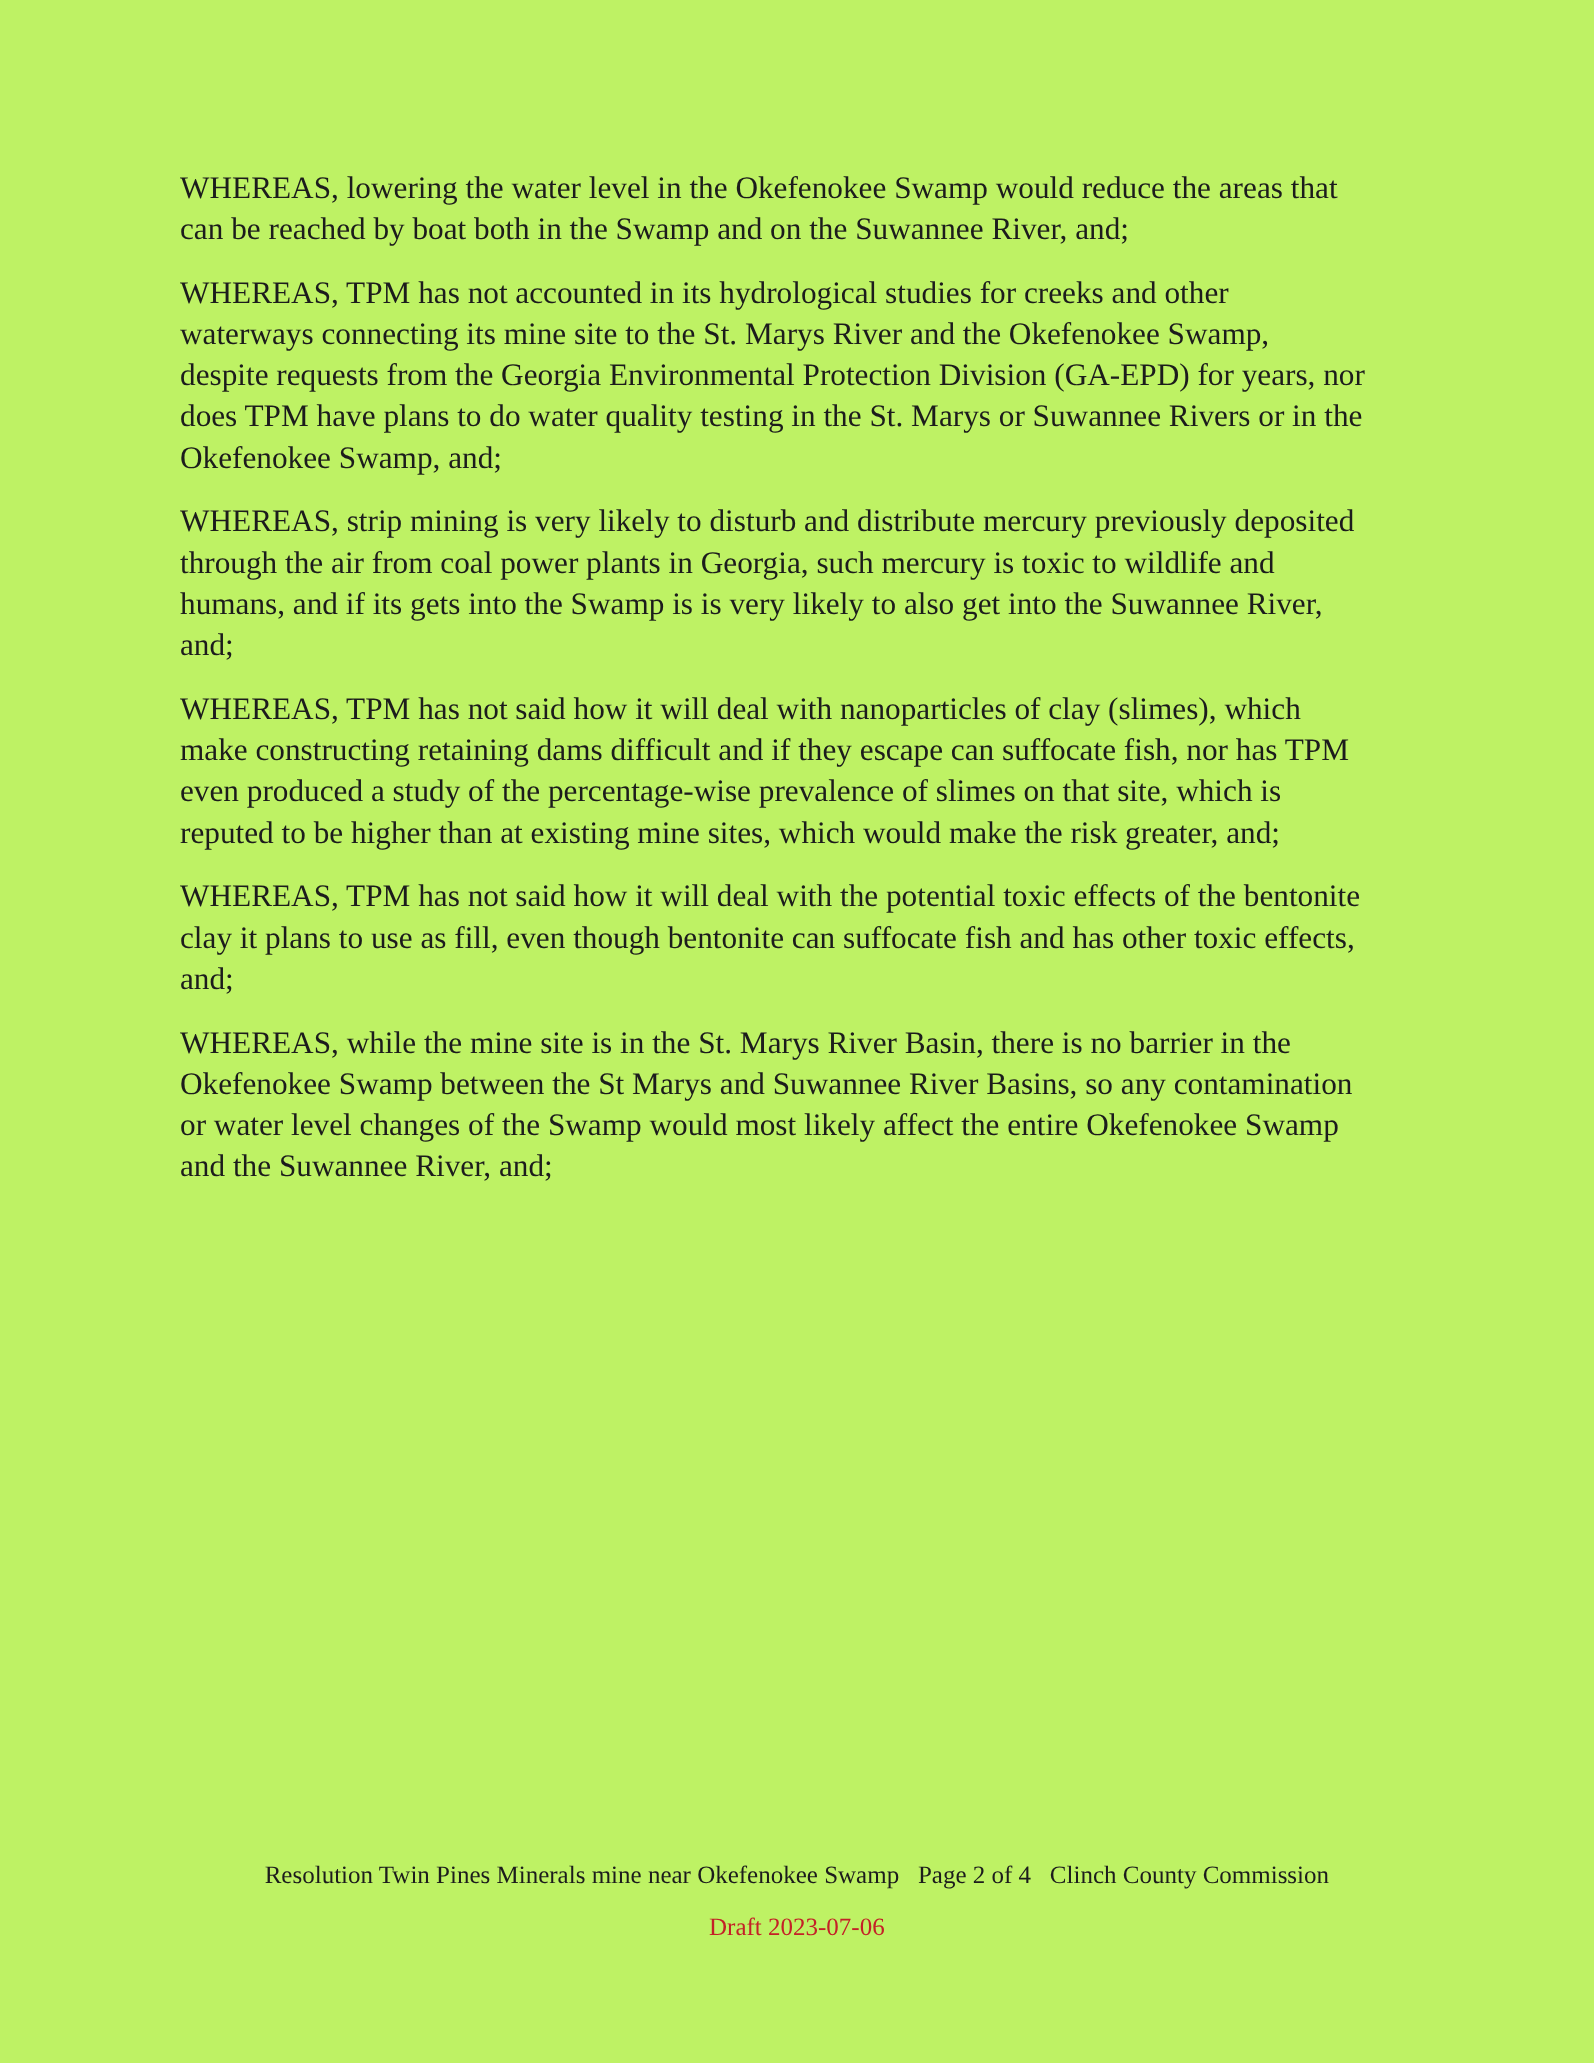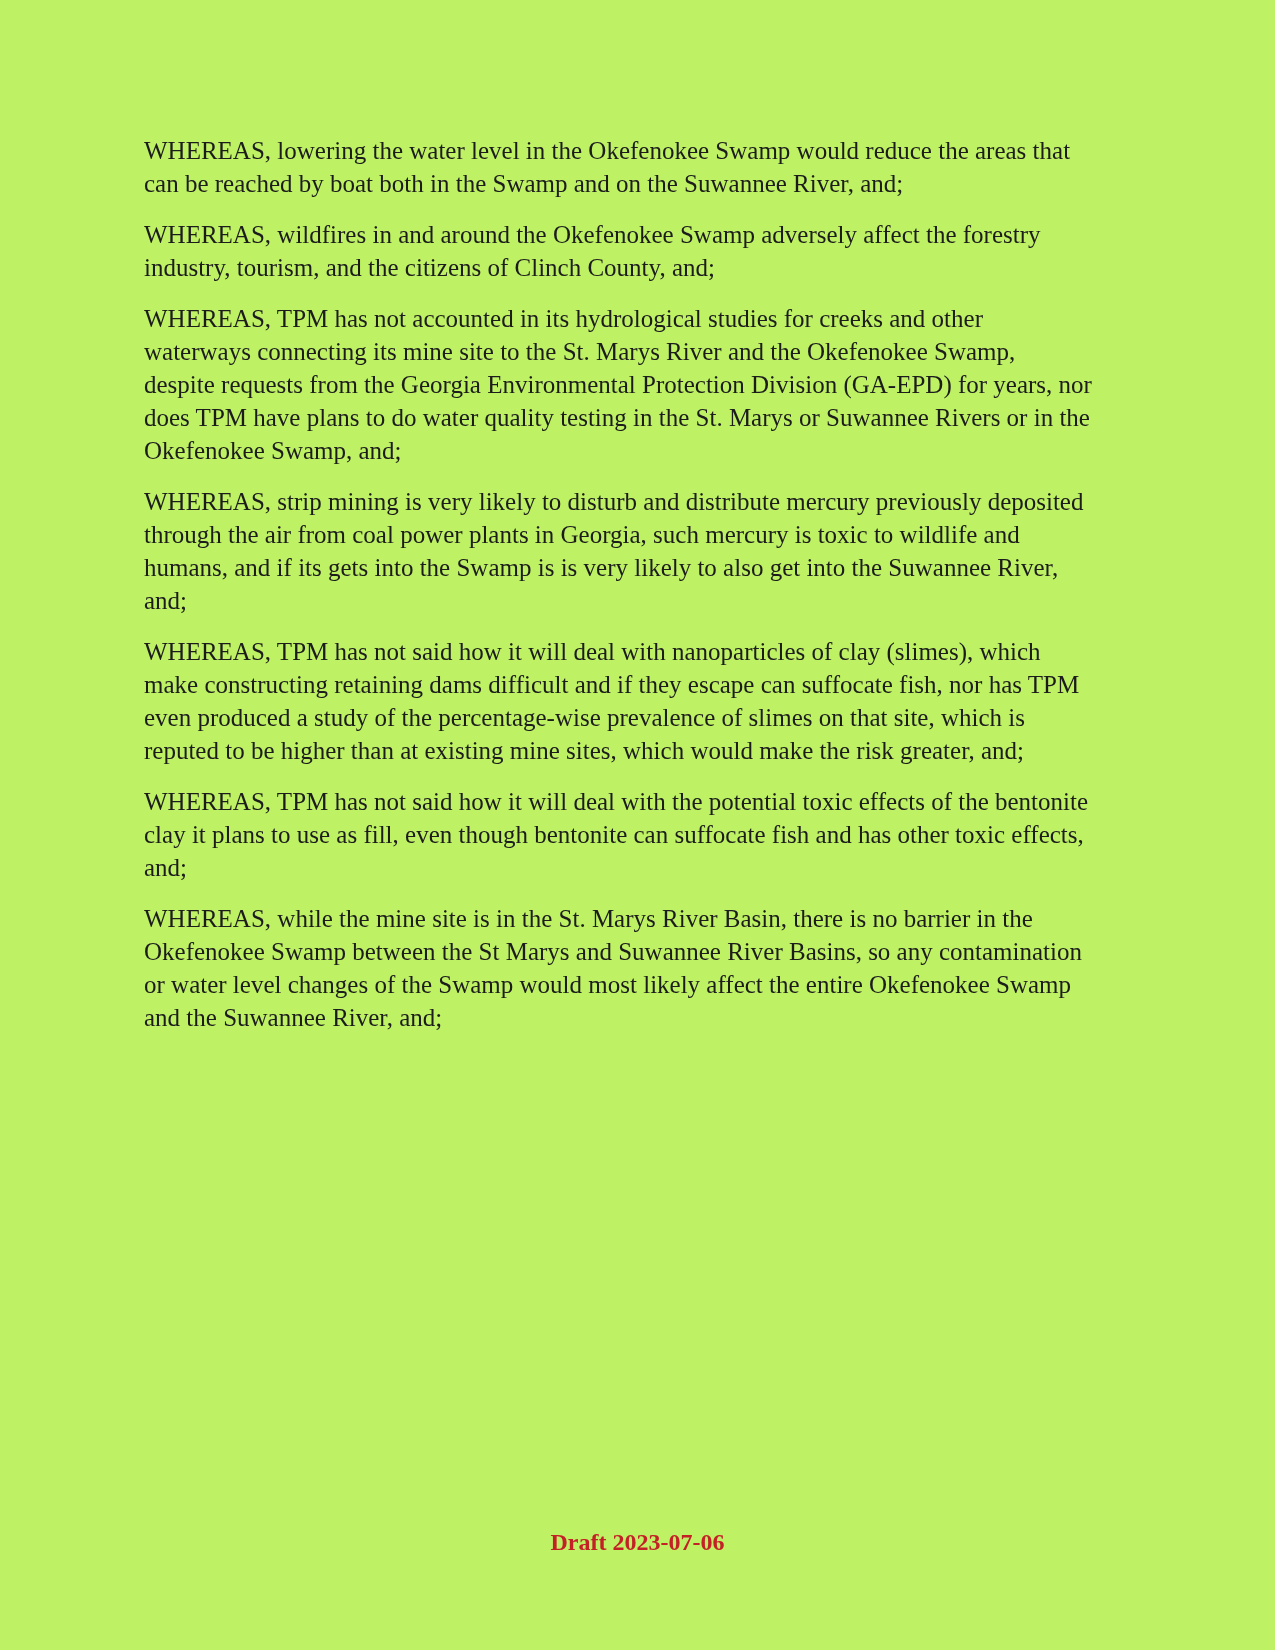--- a/index.html
+++ b/index.html
@@ -41,38 +41,41 @@
   }
   .footer-line .seg + .seg {
     margin-left: 10px;
   }
   .draft-line {
     position: absolute;
     left: 0;
     right: 0;
     top: 1530px;
     text-align: center;
-    font-size: 24px;
+    font-size: 20px;
     line-height: 24px;
     color: #c42127;
     white-space: nowrap;
-    font-weight: bold;
   }
 </style>
 </head>
 <body>
 
 <div class="page">
 
   <div class="content">
     <p>WHEREAS, lowering the water level in the Okefenokee Swamp would reduce the areas that can be reached by boat both in the Swamp and on the Suwannee River, and;</p>
-    <p>WHEREAS, wildfires in and around the Okefenokee Swamp adversely affect the forestry industry, tourism, and the citizens of Clinch County, and;</p>
     <p>WHEREAS, TPM has not accounted in its hydrological studies for creeks and other waterways connecting its mine site to the St. Marys River and the Okefenokee Swamp, despite requests from the Georgia Environmental Protection Division (GA-EPD) for years, nor does TPM have plans to do water quality testing in the St. Marys or Suwannee Rivers or in the Okefenokee Swamp, and;</p>
     <p>WHEREAS, strip mining is very likely to disturb and distribute mercury previously deposited through the air from coal power plants in Georgia, such mercury is toxic to wildlife and humans, and if its gets into the Swamp is is very likely to also get into the Suwannee River, and;</p>
     <p>WHEREAS, TPM has not said how it will deal with nanoparticles of clay (slimes), which make constructing retaining dams difficult and if they escape can suffocate fish, nor has TPM even produced a study of the percentage-wise prevalence of slimes on that site, which is reputed to be higher than at existing mine sites, which would make the risk greater, and;</p>
     <p>WHEREAS, TPM has not said how it will deal with the potential toxic effects of the bentonite clay it plans to use as fill, even though bentonite can suffocate fish and has other toxic effects, and;</p>
     <p>WHEREAS, while the mine site is in the St. Marys River Basin, there is no barrier in the Okefenokee Swamp between the St Marys and Suwannee River Basins, so any contamination or water level changes of the Swamp would most likely affect the entire Okefenokee Swamp and the Suwannee River, and;</p>
   </div>
 
+  <div class="footer-line">
+    <span class="seg">Resolution Twin Pines Minerals mine near Okefenokee Swamp</span>
+    <span class="seg">Page 2 of 4</span>
+    <span class="seg">Clinch County Commission</span>
+  </div>
 
   <div class="draft-line" style="color: rgb(196, 33, 39);">Draft 2023-07-06</div>
 
 </div>
 
 </body></html>

